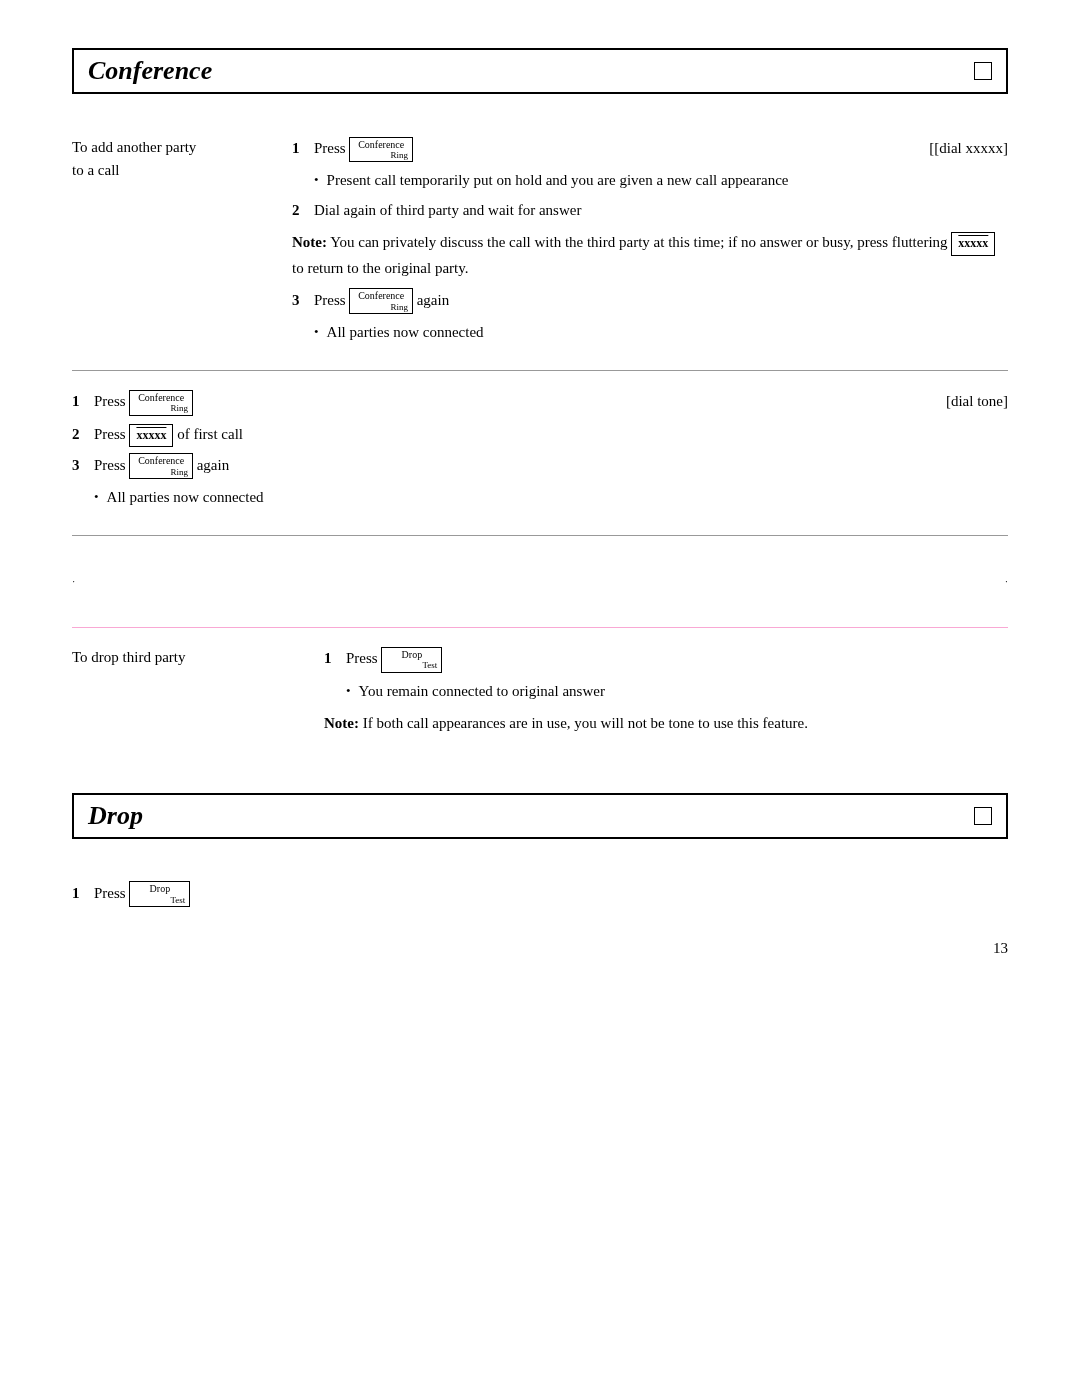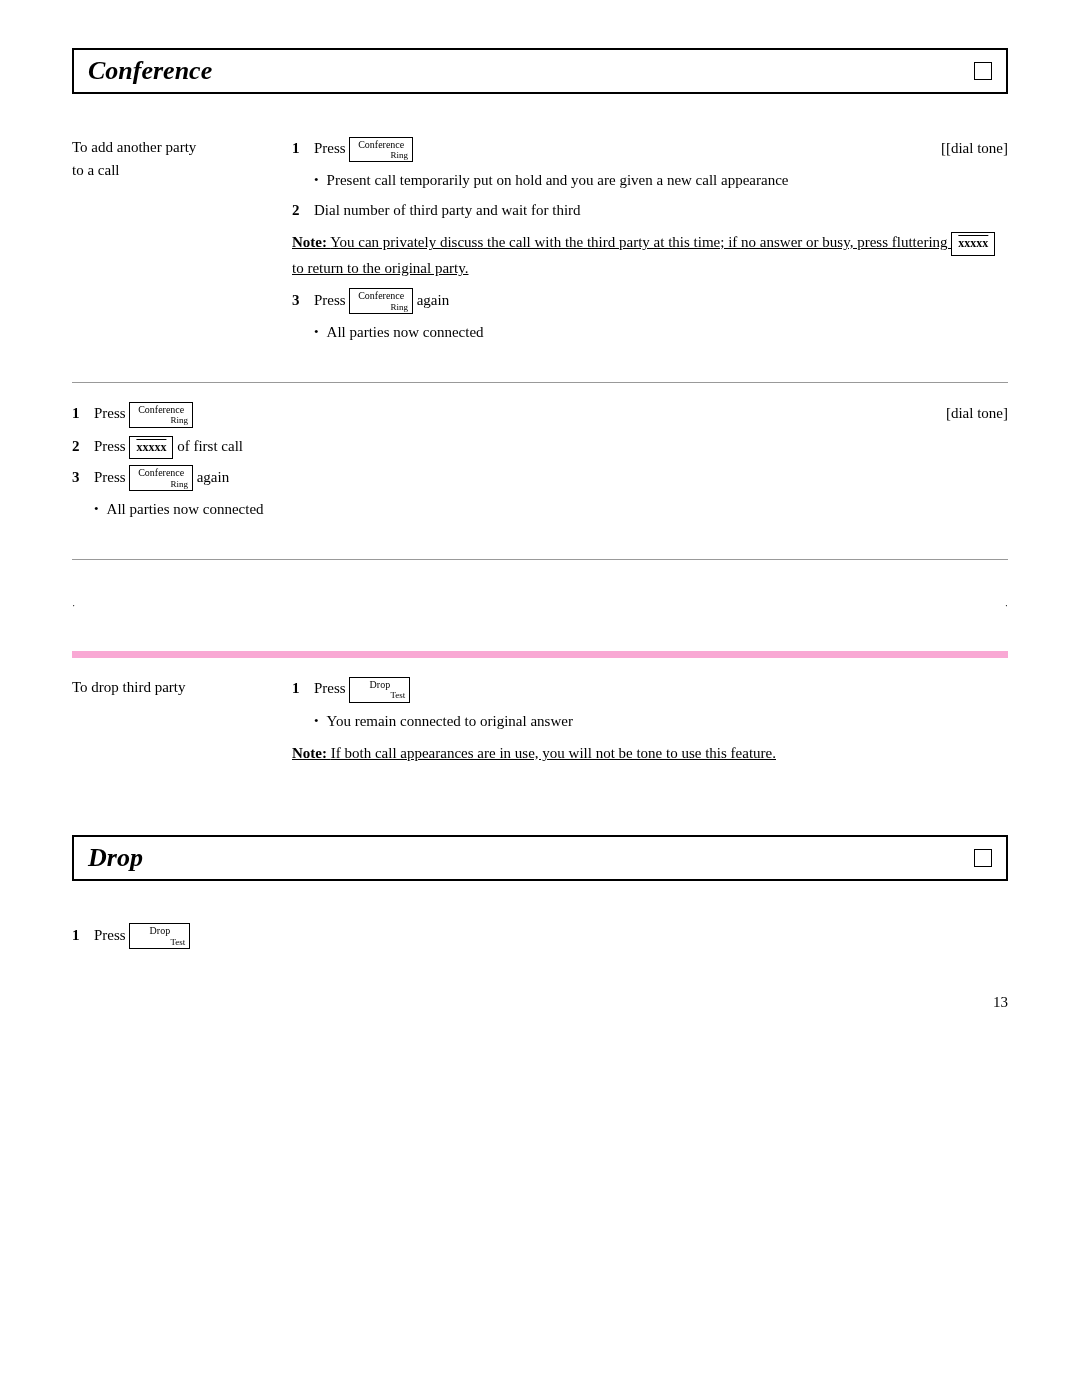--- a/index.html
+++ b/index.html
@@ -33,21 +33,21 @@
     }
     .header-checkbox {
       width: 18px;
       height: 18px;
       border: 1.5px solid #000;
       display: inline-block;
       flex-shrink: 0;
     }
     .row {
       display: flex;
-      padding: 18px 0 32px 0;
+      padding: 18px 0 20px 0;
       border-bottom: 1px solid #999;
     }
     .row-no-border {
       border-bottom: none;
     }
     .left-col {
       width: 220px;
       min-width: 220px;
       padding-right: 20px;
       font-size: 15px;
@@ -112,21 +112,20 @@
       font-weight: bold;
       vertical-align: middle;
       text-decoration: overline;
     }
 
     
     .note-block {
       margin: 8px 0 8px 0;
       font-size: 15px;
       line-height: 1.6;
-      text-decoration: underline;
     }
     .note-bold {
       font-weight: bold;
     }
 
     
     .spacer-row {
       padding: 40px 0;
       display: flex;
       justify-content: space-between;
@@ -163,34 +162,34 @@
     <div class="left-col">
       To add another party<br>to a call
     </div>
     <div class="right-col">
 
       <div class="step">
         <span class="step-num">1</span>
         <div class="step-content">
           <div style="display:flex; align-items:baseline; justify-content:space-between; flex-wrap:wrap;">
             <span>Press&nbsp;<span class="key-btn-two-line"><span class="top-text">Conference</span><span class="bottom-text">Ring</span></span></span>
-            <span>[[dial tone]</span>
+            <span>[[dial xxxxx]</span>
           </div>
         </div>
       </div>
 
       <div class="bullet-item">
         <span class="bullet-dot">•</span>
         <span>Present call temporarily put on hold and you are given a new call appearance</span>
       </div>
 
       <div class="step">
         <span class="step-num">2</span>
         <div class="step-content">
-          <span>Dial number of third party and wait for third</span>
+          <span>Dial again of third party and wait for answer</span>
         </div>
       </div>
 
       <div class="note-block">
         <span class="note-bold">Note:</span>
         <span> You can privately discuss the call with the third party at this time; if no answer or busy, press fluttering </span>
         <span class="key-xxxxx">xxxxx</span>
         <span> to return to the original party.</span>
       </div>
 
@@ -240,21 +239,21 @@
         <span>All parties now connected</span>
       </div>
     </div>
   </div>
 
   <div class="spacer-row">
     <span class="dot">·</span>
     <span class="dot">·</span>
   </div>
 
-  <div class="row row-no-border" style="border-top: 7px solid #f9a8d4; border-bottom: none;">
+  <div class="row row-no-border" style="border-top: 1px solid #f9a8d4; border-bottom: none; gap: 32px;">
     <div class="left-col">
       To drop third party
     </div>
     <div class="right-col">
 
       <div class="step">
         <span class="step-num">1</span>
         <div class="step-content">
           <span>Press&nbsp;<span class="key-btn-two-line"><span class="top-text">Drop</span><span class="bottom-text">Test</span></span></span>
         </div>

